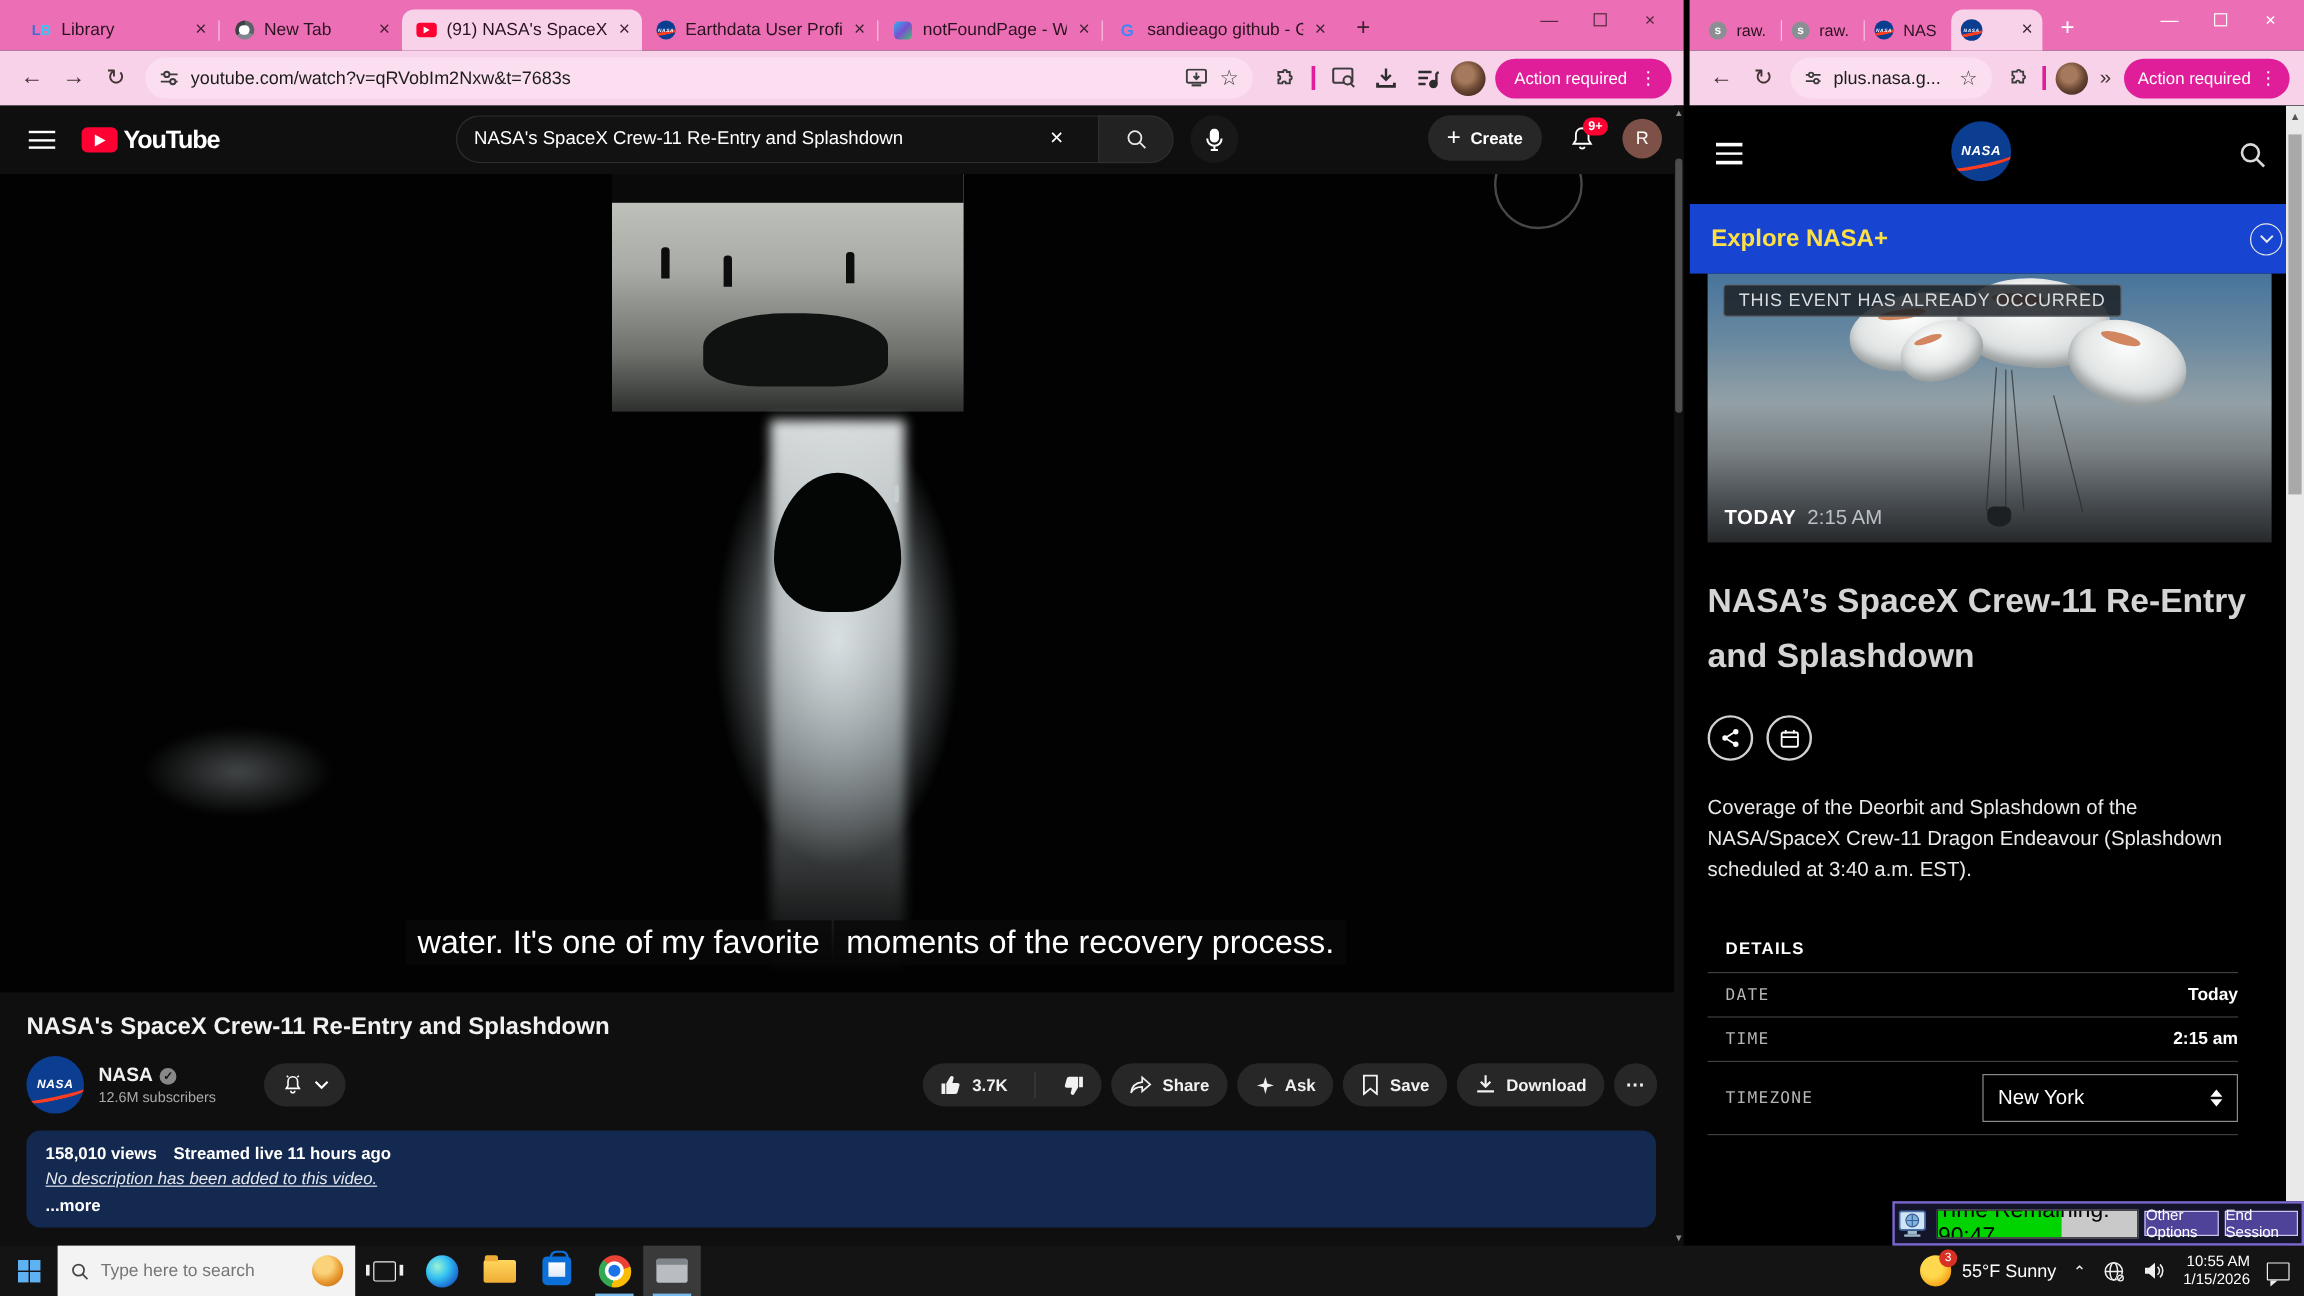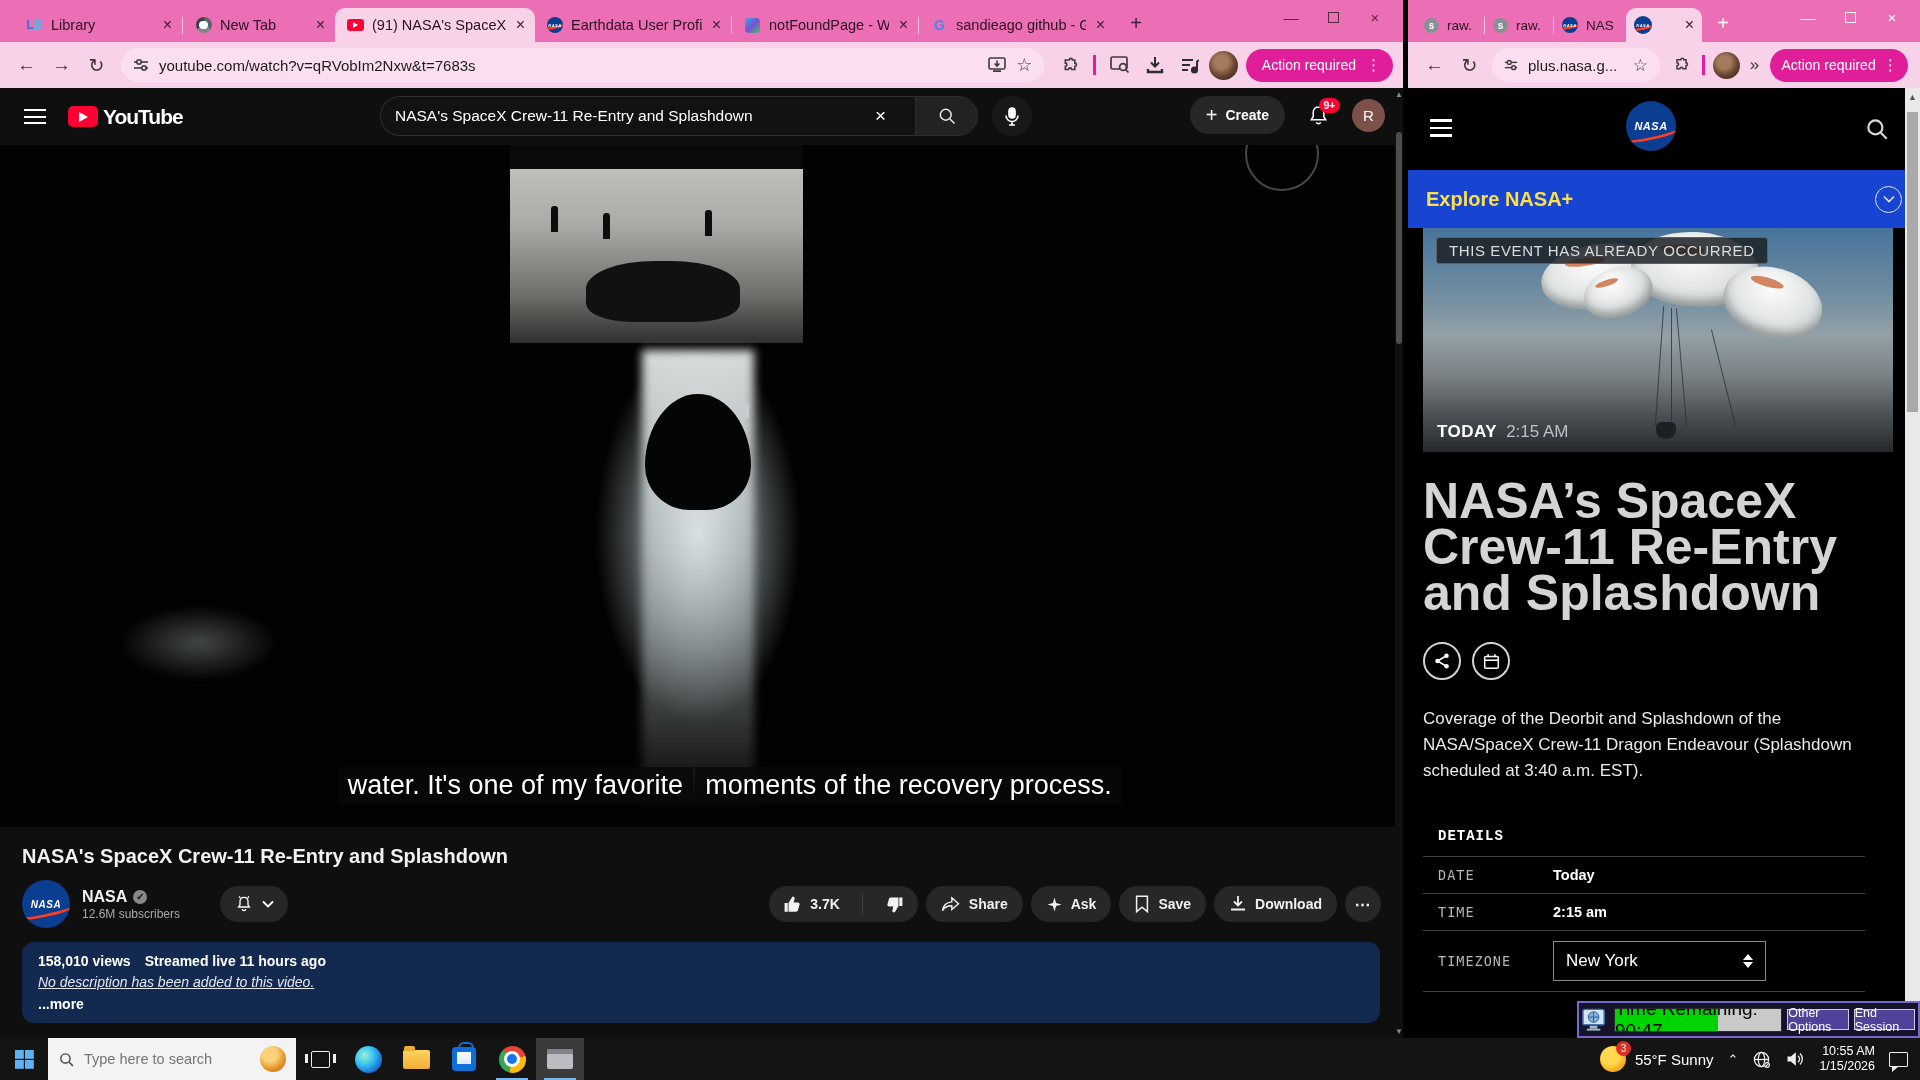--- a/index.html
+++ b/index.html
@@ -146,29 +146,29 @@
            border-radius:50% 50% 46% 46%; box-shadow:inset 0 -6px 10px rgba(90,95,95,.5); }
   .chute i { position:absolute; left:22%; top:18%; width:34%; height:13%; background:#c96a3a; border-radius:50%; opacity:.8; }
   .chute-line { position:absolute; width:1px; background:rgba(40,44,46,.75); }
   .ev-capsule { position:absolute; left:233px; top:194px; width:20px; height:17px; background:#1d2022;
                 border-radius:30% 30% 50% 50%; }
   .ev-banner { position:absolute; left:13px; top:9px; background:rgba(28,33,38,.85); border:1px solid #5c6166;
                border-radius:3px; color:#dadde0; font-size:15px; letter-spacing:.6px; padding:4px 12px; }
   .ev-when { position:absolute; left:14px; bottom:10px; font-size:17px; display:flex; gap:9px; }
   .ev-day { color:#fff; font-weight:bold; letter-spacing:.5px; }
   .ev-time { color:#b9c1c8; }
-  .nasa-title { margin:26px 30px 0 15px; color:#d4d4d4; font-size:50px; font-weight:bold; line-height:46px; width:460px; }
+  .nasa-title { margin:26px 30px 0 15px; color:#d4d4d4; font-size:28px; font-weight:bold; line-height:46px; width:460px; }
   .nasa-icons { display:flex; gap:11px; margin:26px 0 0 15px; }
   .circle-ico { width:38px; height:38px; border-radius:50%; border:2px solid #d2d2d2; color:#fff;
                 display:flex; align-items:center; justify-content:center; }
   .nasa-desc { margin:26px 30px 0 15px; width:450px; color:#eaeaea; font-size:17px; line-height:26px; }
   .details { margin:44px 30px 0 15px; width:442px; }
-  .details-header { color:#fff; font-size:14px; font-weight:bold; letter-spacing:1px; padding:0 0 12px 15px;font-family:Liberation Mono, monospace; }
+  .details-header { color:#fff; font-size:14px; font-weight:bold; letter-spacing:1px; padding:0 0 12px 15px; }
   .d-divider { height:1px; background:#3f3f3f; }
-  .d-row { display:flex; align-items:center; padding:10px 0 10px 15px; min-height:34px; }
+  .d-row { display:flex; align-items:center; padding:10px 0 10px 15px; min-height:34px;justify-content:space-between; }
   .d-label { width:115px; color:#b5b5b5; font-family:"DejaVu Sans Mono", monospace; font-size:13.5px; letter-spacing:1px; }
   .d-value { color:#fff; font-size:14.5px; font-weight:bold; }
   .tz-select { width:213px; height:40px; border:1px solid #8a8a8a; background:#000; color:#fff; font-size:17px;
                display:flex; align-items:center; padding:0 12px; justify-content:space-between; }
   .tz-arrows { display:flex; flex-direction:column; gap:2px; color:#fff; }
   .tz-arrows b { width:0; height:0; border-left:5px solid transparent; border-right:5px solid transparent; display:block; }
   .tz-up { border-bottom:6px solid #fff; }
   .tz-down { border-top:6px solid #fff; }
   .nasa-scroll { position:absolute; right:0; top:0; bottom:0; width:15px; background:#e9e9e9; }
   .nasa-thumb { position:absolute; left:2px; top:24px; width:11px; height:300px; background:#a9a9a9; }

